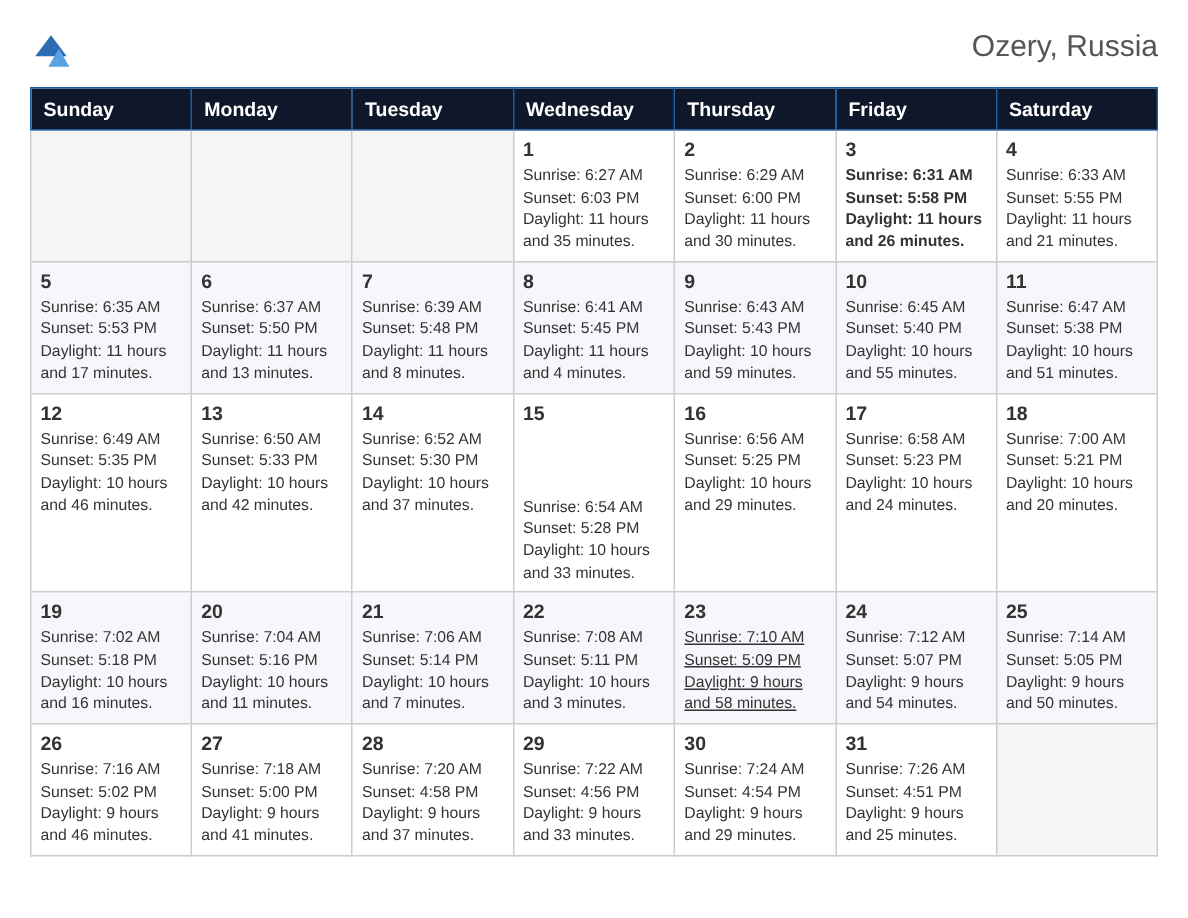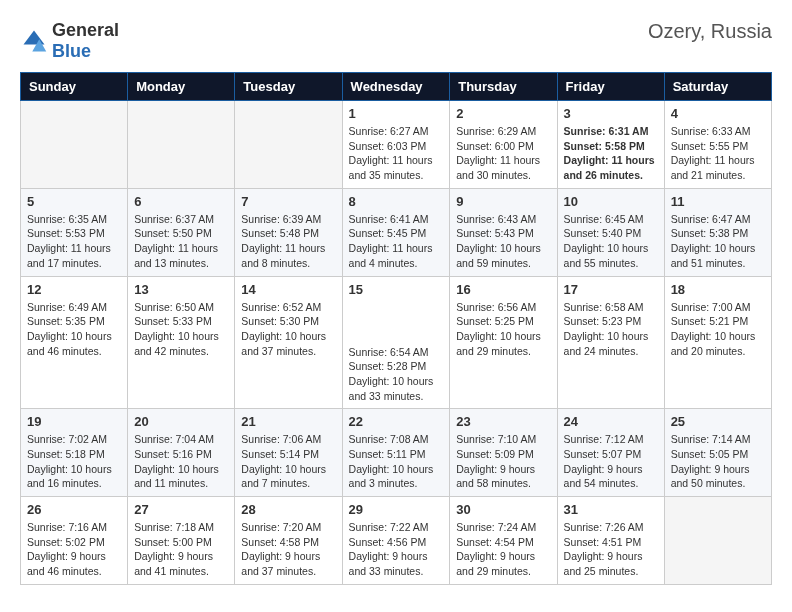--- a/index.html
+++ b/index.html
@@ -98,24 +98,20 @@
   </style>
 </head>
 <body>
 
 <div class="header">
   <div class="logo">
     <svg class="logo-icon" viewBox="0 0 32 32">
       <polygon points="16,4 28,20 4,20" fill="#2a6db5"></polygon>
       <polygon points="22,14 30,28 14,28" fill="#5ba3e0"></polygon>
     </svg>
-    <div>
-      <span class="logo-text-general">General</span><br>
-      <span class="logo-text-blue">Blue</span>
-    </div>
   </div>
   <div class="title-block">
     <div class="location">Ozery, Russia</div>
   </div>
 </div>
 
 <table class="calendar">
   <thead>
     <tr>
     <th>Sunday</th>
@@ -287,21 +283,21 @@
         </td>
         <td>
           <div class="day-number">22</div>
           <div class="day-info" style="white-space: pre-line;">Sunrise: 7:08 AM
 Sunset: 5:11 PM
 Daylight: 10 hours
 and 3 minutes.</div>
         </td>
         <td>
           <div class="day-number">23</div>
-          <div class="day-info" style="white-space: pre-line;">Sunrise: 7:10 AM
+          <div class="day-info" style="white-space: pre-line; text-decoration: underline;">Sunrise: 7:10 AM
 Sunset: 5:09 PM
 Daylight: 9 hours
 and 58 minutes.</div>
         </td>
         <td>
           <div class="day-number">24</div>
           <div class="day-info" style="white-space: pre-line;">Sunrise: 7:12 AM
 Sunset: 5:07 PM
 Daylight: 9 hours
 and 54 minutes.</div>

